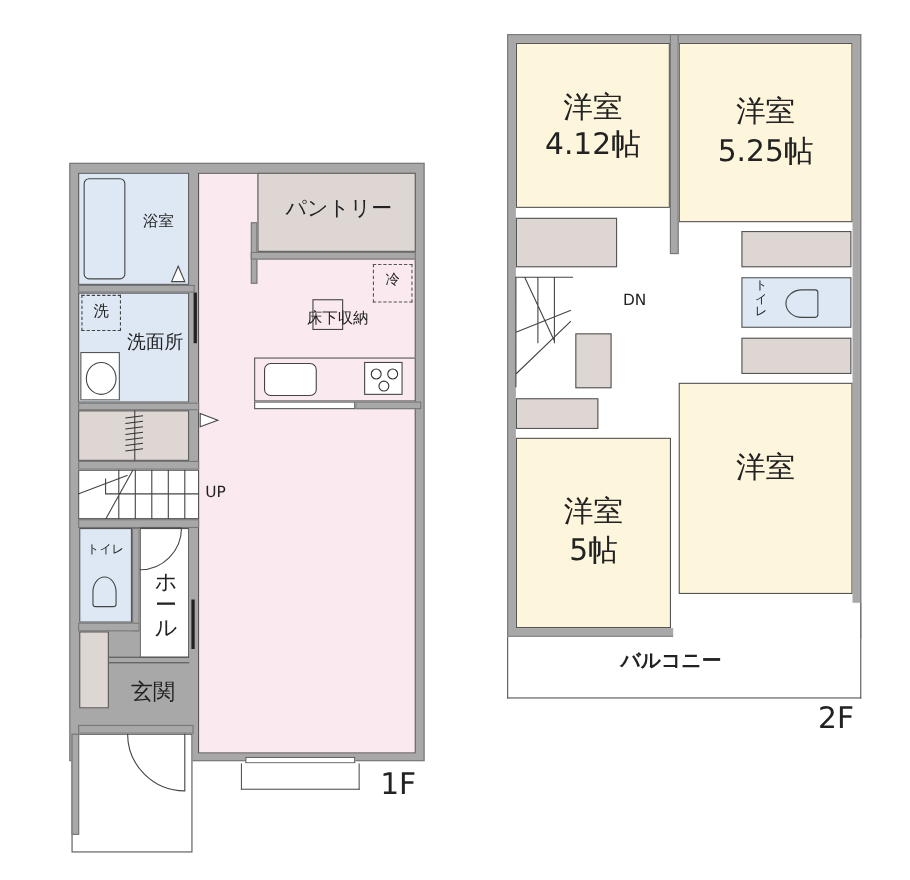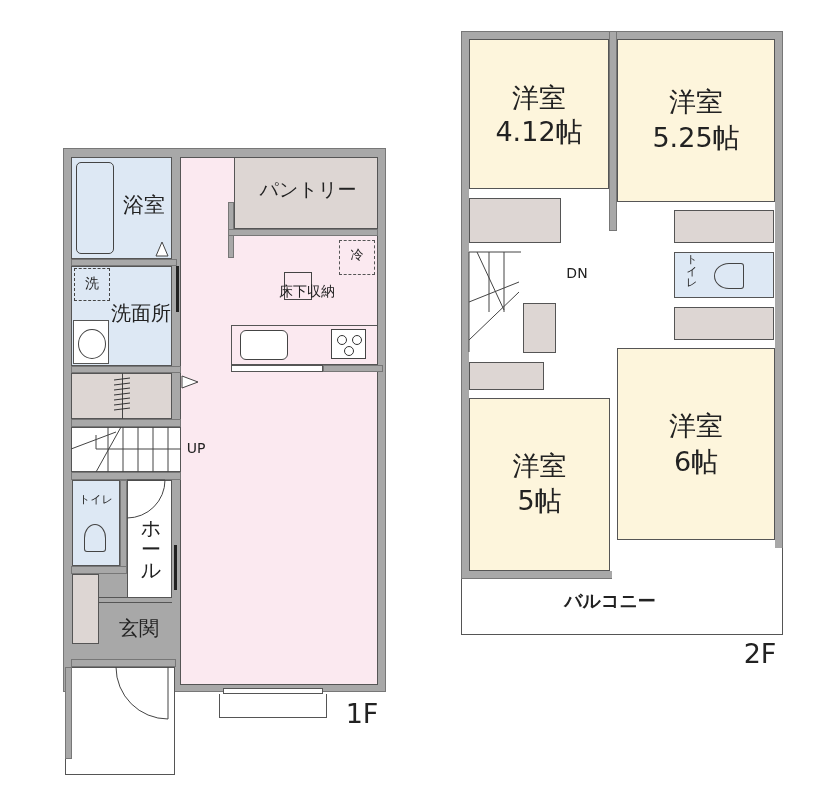--- a/index.html
+++ b/index.html
@@ -27,47 +27,47 @@
 
   <div class="room storage" style="left:218px;top:157px;width:144px;height:72px;"></div>
   <div class="wall" style="left:212px;top:202px;width:6px;height:56px;"></div>
   <div class="wall" style="left:212px;top:229px;width:150px;height:7px;"></div>
   <div class="lbl" style="left:224px;top:180px;width:136px;font-size:19px;">パントリー</div>
 
   <div class="abs" style="left:323px;top:240px;width:36px;height:35px;border:1px dashed #555;"></div>
   <div class="lbl" style="left:323px;top:248px;width:36px;font-size:13px;">冷</div>
 
   <div class="abs" style="left:268px;top:272px;width:28px;height:28px;border:1px solid #444;"></div>
-  <div class="lbl" style="left:246px;top:284px;width:90px;font-size:14px;background:rgba(251,233,240,0.0);">床下収納</div>
+  <div class="lbl" style="left:246px;top:284px;width:90px;font-size:14px;background:rgba(251,233,240,0.0);font-family:Liberation Mono, monospace;">床下収納</div>
 
   <div class="abs" style="left:215px;top:325px;width:147px;height:40px;border:1px solid #555;background:#fbe9f0;"></div>
   <div class="abs" style="left:224px;top:330px;width:48px;height:30px;border:1px solid #444;border-radius:6px;background:#fff;"></div>
   <div class="abs" style="left:315px;top:329px;width:35px;height:30px;border:1px solid #444;background:#fff;">
     <svg width="35" height="30">
       <circle cx="10" cy="10" r="4.5" fill="none" stroke="#333" stroke-width="1"></circle>
       <circle cx="25" cy="10" r="4.5" fill="none" stroke="#333" stroke-width="1"></circle>
       <circle cx="17" cy="21" r="4.5" fill="none" stroke="#333" stroke-width="1"></circle>
     </svg>
   </div>
   <div class="wall" style="left:307px;top:365px;width:60px;height:7px;"></div>
   <div class="abs" style="left:215px;top:365px;width:92px;height:7px;border:1px solid #555;background:#fff;"></div>
 
 
   <div class="room blue" style="left:55px;top:157px;width:101px;height:102px;"></div>
   <div class="abs" style="left:60px;top:162px;width:38px;height:92px;border:1px solid #444;border-radius:5px;"></div>
-  <div class="lbl" style="left:100px;top:194px;width:56px;font-size:21px;">浴室</div>
+  <div class="lbl" style="left:100px;top:194px;width:56px;font-size:14px;">浴室</div>
   <svg style="left:138px;top:238px;" width="16" height="20">
       <polygon points="2,18 8,4 14,18" fill="#fff" stroke="#444"></polygon>
     </svg>
   <div class="wall" style="left:55px;top:259px;width:106px;height:7px;"></div>
 
   <div class="room blue" style="left:55px;top:266px;width:101px;height:100px;"></div>
   <div class="abs" style="left:58px;top:268px;width:36px;height:33px;border:1px dashed #444;"></div>
   <div class="lbl" style="left:58px;top:276px;width:36px;font-size:14px;">洗</div>
-  <div class="lbl" style="left:92px;top:303px;width:66px;font-size:20px;">洗面所</div>
+  <div class="lbl" style="left:92px;top:303px;width:66px;font-size:17px;">洗面所</div>
   <div class="abs" style="left:57px;top:320px;width:36px;height:44px;border:1px solid #555;background:#fff;">
     <div class="abs" style="left:4px;top:8px;width:28px;height:30px;border:1px solid #444;border-radius:50%;"></div>
   </div>
   <div class="abs" style="left:160px;top:266px;width:3px;height:46px;background:#222;"></div>
 
   <div class="wall" style="left:55px;top:366px;width:110px;height:7px;"></div>
   <div class="room storage" style="left:55px;top:373px;width:101px;height:46px;"></div>
   <div class="abs" style="left:106px;top:373px;width:1px;height:46px;background:#444;"></div>
   <svg style="left:96px;top:376px;" width="20" height="40">
     <path d="M2,4 L18,2 M2,9 L18,7 M2,14 L18,12 M2,19 L18,17 M2,24 L18,22 M2,29 L18,27 M2,34 L18,32" stroke="#333" stroke-width="1"></path>
@@ -148,20 +148,19 @@
     <path d="M0,100 V0 H52 M20,0 V60 M35,0 V60 M0,50 L50,30 M8,0 L35,58 M0,88 L50,40" stroke="#444" fill="none" stroke-width="1"></path>
   </svg>
   <div class="lbl" style="left:562px;top:266px;width:30px;font-size:14px;">DN</div>
 
   <div class="room cream" style="left:469px;top:398px;width:141px;height:173px;"></div>
   <div class="lbl" style="left:469px;top:452px;width:141px;font-size:27px;">洋室</div>
   <div class="lbl" style="left:469px;top:487px;width:141px;font-size:27px;">5帖</div>
 
   <div class="room cream" style="left:617px;top:348px;width:158px;height:192px;"></div>
   <div class="lbl" style="left:617px;top:412px;width:158px;font-size:27px;">洋室</div>
-  <div class="lbl" style="left:617px;top:448px;width:158px;font-size:27px;">6帖</div>
 
   <div class="abs white" style="left:461px;top:579px;width:322px;height:56px;border:1px solid #555;border-top:none;"></div>
   <div class="abs white" style="left:612px;top:548px;width:171px;height:33px;border-right:1px solid #555;"></div>
   <div class="lbl" style="left:510px;top:592px;width:200px;font-size:18px;font-weight:bold;">バルコニー</div>
 
   <div class="lbl" style="left:730px;top:640px;width:60px;font-size:27px;">2F</div>
 </div>
 
 </body></html>

